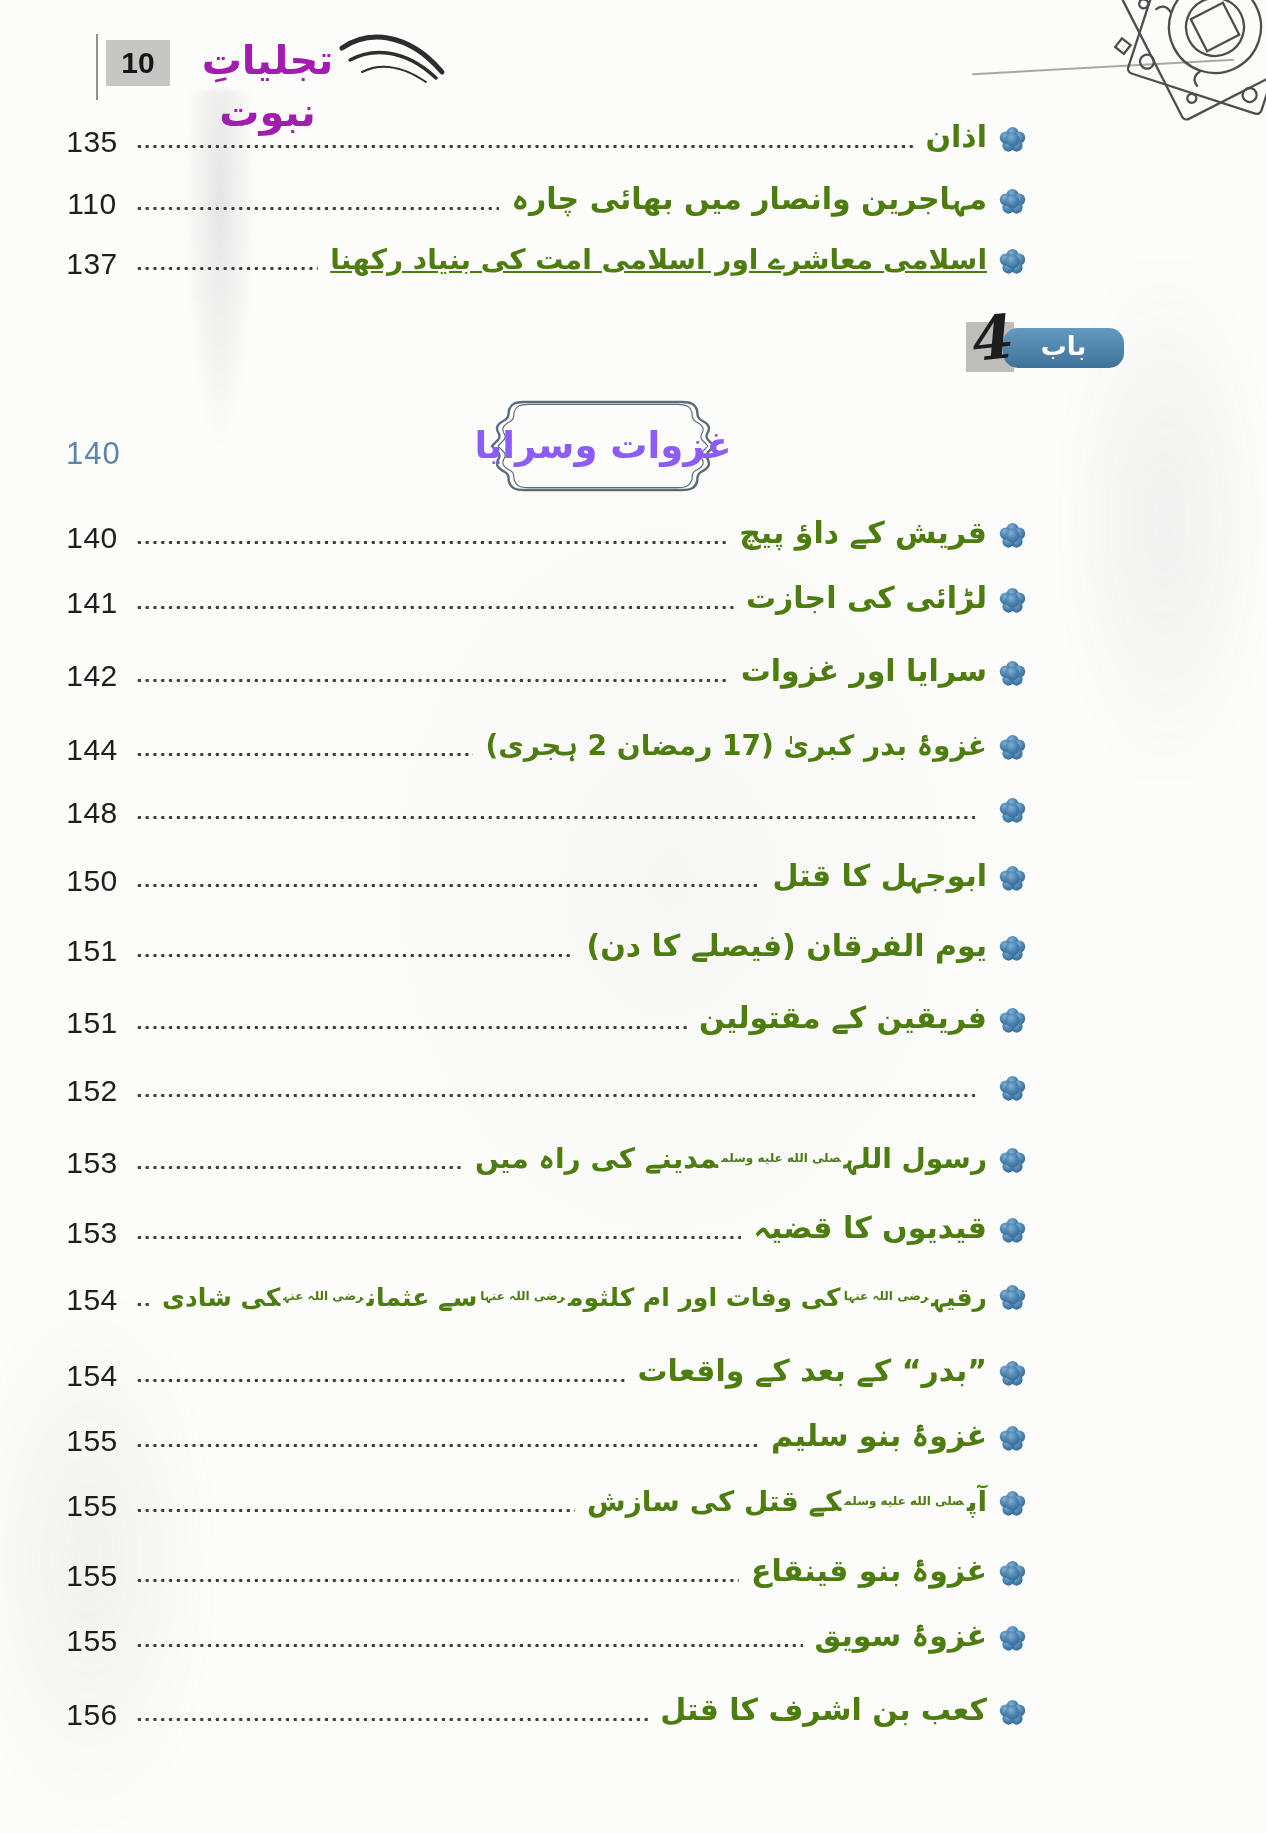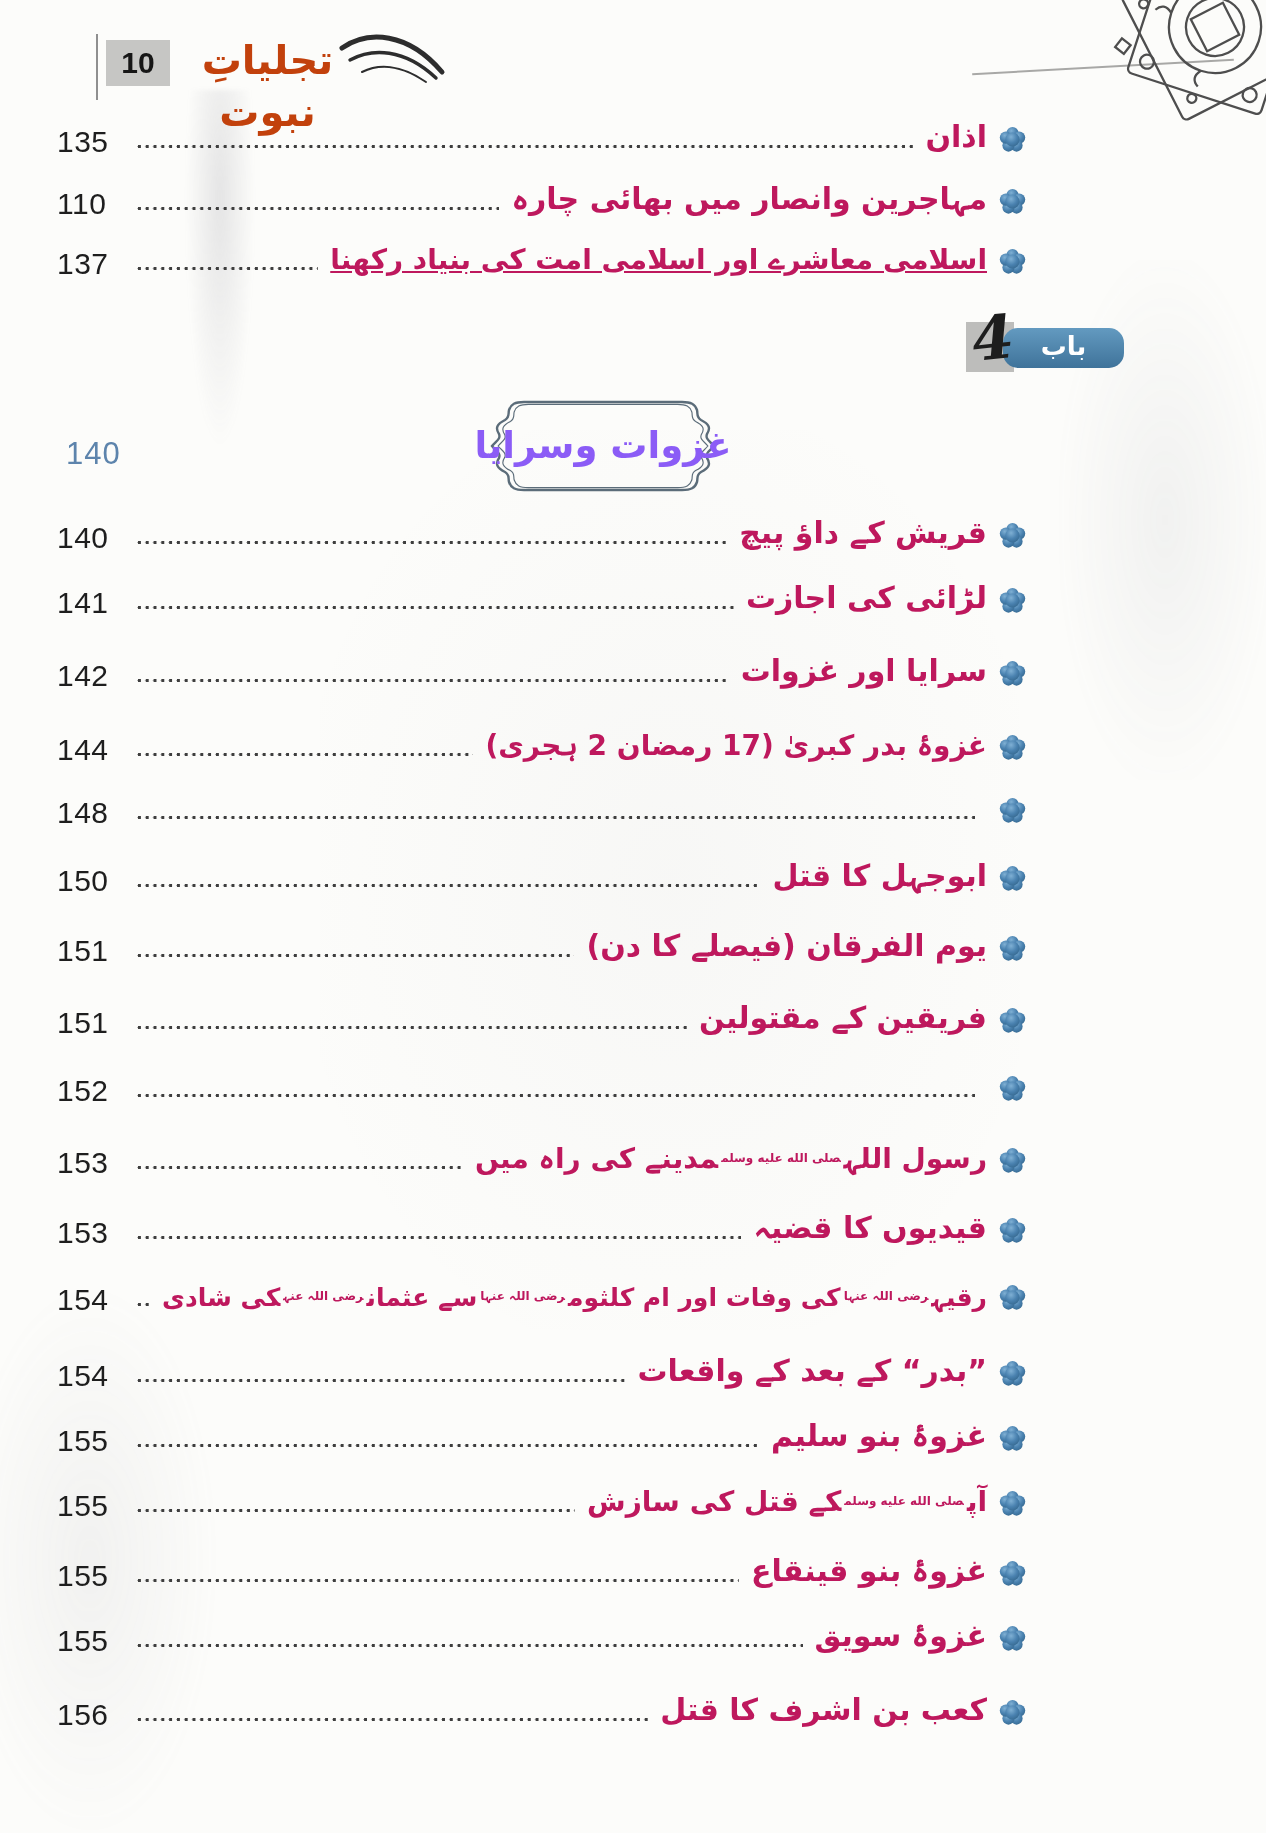--- a/index.html
+++ b/index.html
@@ -17,36 +17,36 @@
   .sm3{left:-40px;top:1280px;width:260px;height:560px;
        background:radial-gradient(ellipse,rgba(120,120,130,.08),rgba(120,120,130,0) 70%);filter:blur(4px);}
   .sm4{left:320px;top:430px;width:700px;height:900px;
        background:radial-gradient(ellipse,rgba(130,130,140,.04),rgba(130,130,140,0) 80%);}
   
   .pgnum-rule{position:absolute;left:96px;top:34px;width:2px;height:66px;background:#8f8f8f;}
   .pgnum-box{position:absolute;left:106px;top:40px;width:64px;height:46px;background:#c6c6c4;
              display:flex;align-items:center;justify-content:center;
              font:700 30px "Liberation Sans",sans-serif;color:#161616;}
   .book-title{position:absolute;left:180px;top:34px;width:175px;text-align:center;
-              font:700 40px/1.3 "DejaVu Sans",sans-serif;color:#c2410c;direction:rtl;}
+              font:700 40px/1.3 "DejaVu Sans",sans-serif;color:#a21caf;direction:rtl;}
   .swoosh{position:absolute;left:338px;top:26px;}
   .hdr-rule{position:absolute;left:972px;top:66px;width:262px;height:0;
             border-top:2px solid #a8a8a6;transform:rotate(-3.2deg);}
   .corner-ornament{position:absolute;top:-28px;right:-34px;}
   
   .row{position:absolute;left:57px;right:240px;height:58px;
        display:flex;align-items:flex-end;direction:rtl;}
   .star{width:27px;height:27px;flex:0 0 auto;margin:0 0 5px 12px;align-self:flex-end;}
-  .ttl{font:700 30px/1.3 "DejaVu Sans",sans-serif;color:#be185d;white-space:nowrap;padding-bottom:2px;}
+  .ttl{font:700 30px/1.3 "DejaVu Sans",sans-serif;color:#4d7c0f;white-space:nowrap;padding-bottom:2px;}
   .ttl.f28{font-size:28px;} .ttl.f27{font-size:28px;text-decoration:underline;} .ttl.f25{font-size:25px;}
   .hon{font-size:12px;font-weight:700;vertical-align:6px;margin:0 3px;letter-spacing:0;}
   .lead{flex:1 1 20px;height:5px;margin:0 12px 9px 10px;
         background:radial-gradient(circle at 2.3px 2.5px,#3e3e3e 1.5px,rgba(0,0,0,0) 2px) left bottom/7.8px 5px repeat-x;}
   .num{font:400 30px/1 "Liberation Sans",sans-serif;color:#1e1e1e;min-width:70px;
-       direction:ltr;text-align:left;margin-bottom:1px;letter-spacing:.5px;}
+       direction:ltr;text-align:center;margin-bottom:1px;letter-spacing:.5px;}
   
   .banner{position:absolute;left:966px;top:318px;width:170px;height:58px;}
   .banner .gray{position:absolute;left:0;top:4px;width:48px;height:50px;background:#bdbdbb;}
   .banner .blue{position:absolute;left:37px;top:10px;width:121px;height:40px;border-radius:15px;
                 background:linear-gradient(#639ac0,#3f739a);
                 display:flex;align-items:center;justify-content:center;}
   .banner .blab{font:700 26px/1 "DejaVu Sans",sans-serif;color:#ffffff;padding-bottom:4px;}
   .banner .bnum{position:absolute;left:6px;top:-10px;
                 font:600 italic 60px/1 "DejaVu Serif",serif;color:#1d1d1d;transform:rotate(-6deg);}
   

